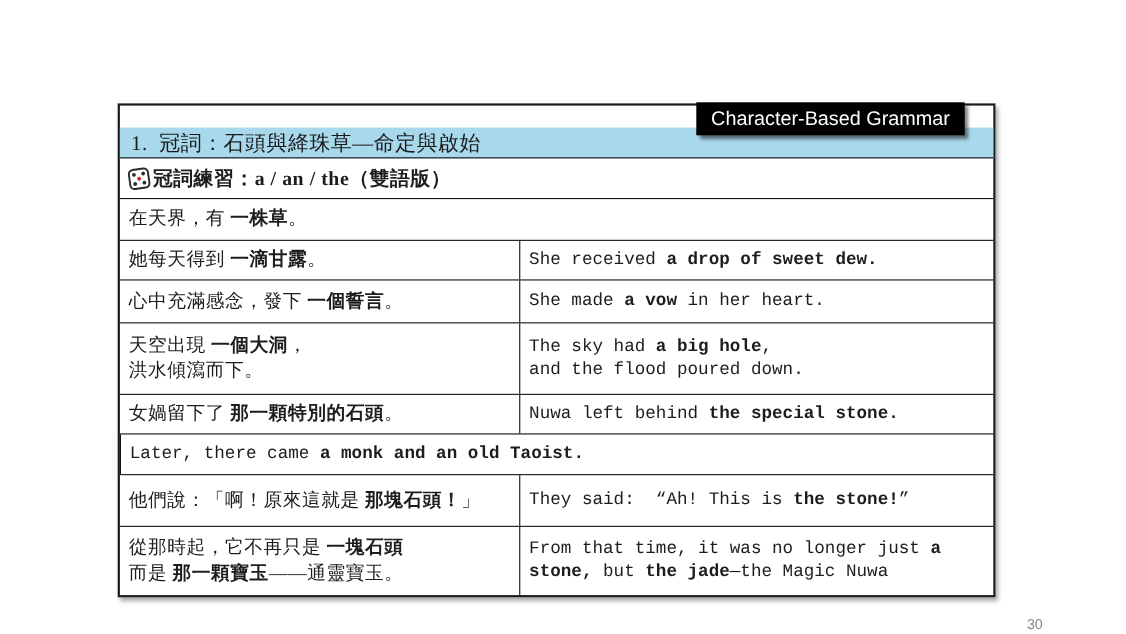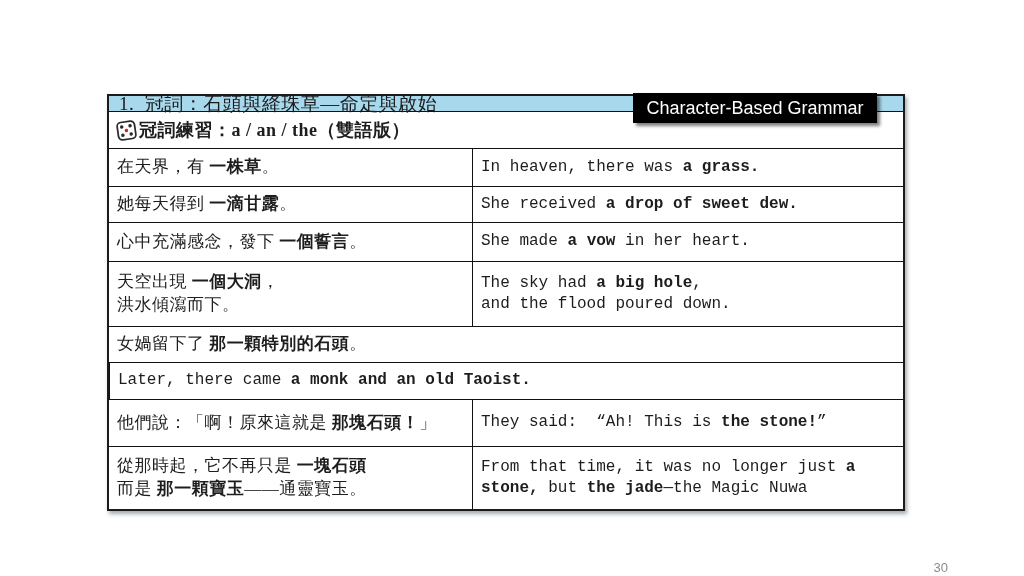--- a/index.html
+++ b/index.html
@@ -18,27 +18,28 @@
     position: absolute;
     left: 107px; top: 94px;
     width: 798px;
     background: #ffffff;
     border: 2px solid #1b1b1b;
     box-shadow: 2px 3px 4px rgba(90,100,110,0.55);
   }
 
   
   .thead {
-    height: 16px;
+    height: 28px;
     background: #a8d8ec;
     border-bottom: 1px solid #111;
     display: flex;
     align-items: center;
     padding-left: 10px;
     white-space: pre;
+    margin-top: 20px;
   }
   .thead .title {
     font-size: 19px;
     letter-spacing: 0.5px;
     color: #1a1a1a;
   }
 
   
   .subhead {
     height: 37px;
@@ -129,23 +130,20 @@
       <circle cx="16.8" cy="16.8" r="2" fill="#2b2b2b"></circle>
     </svg>
     <span class="label">冠詞練習：a / an / the（雙語版）</span>
   </div>
 
   <div>
       <div class="row" style="min-height: 37px;">
         <div class="cell zh">
           <div class="celltext"><span>在天界，有 </span><span class="b">一株草</span><span>。</span></div>
         </div>
-        <div class="cell en">
-          <div class="celltext"><span>In heaven, there was </span><span class="b">a grass.</span></div>
-        </div>
       </div>
       <div class="row" style="min-height: 36px;">
         <div class="cell zh">
           <div class="celltext"><span>她每天得到 </span><span class="b">一滴甘露</span><span>。</span></div>
         </div>
         <div class="cell en">
           <div class="celltext"><span>She received </span><span class="b">a drop of sweet dew.</span></div>
         </div>
       </div>
       <div class="row" style="min-height: 39px;">
@@ -163,20 +161,23 @@
         </div>
         <div class="cell en">
           <div class="celltext"><span>The sky had </span><span class="b">a big hole</span><span>,
 and the flood poured down.</span></div>
         </div>
       </div>
       <div class="row" style="min-height: 36px;">
         <div class="cell zh">
           <div class="celltext"><span>女媧留下了 </span><span class="b">那一顆特別的石頭</span><span>。</span></div>
         </div>
+        <div class="cell en">
+          <div class="celltext"><span>Nuwa left behind </span><span class="b">the special stone.</span></div>
+        </div>
       </div>
       <div class="row" style="min-height: 37px;">
         <div class="cell en">
           <div class="celltext"><span>Later, there came </span><span class="b">a monk and an old Taoist.</span></div>
         </div>
       </div>
       <div class="row" style="min-height: 47px;">
         <div class="cell zh">
           <div class="celltext"><span>他們說：「啊！原來這就是 </span><span class="b">那塊石頭！</span><span>」</span></div>
         </div>

